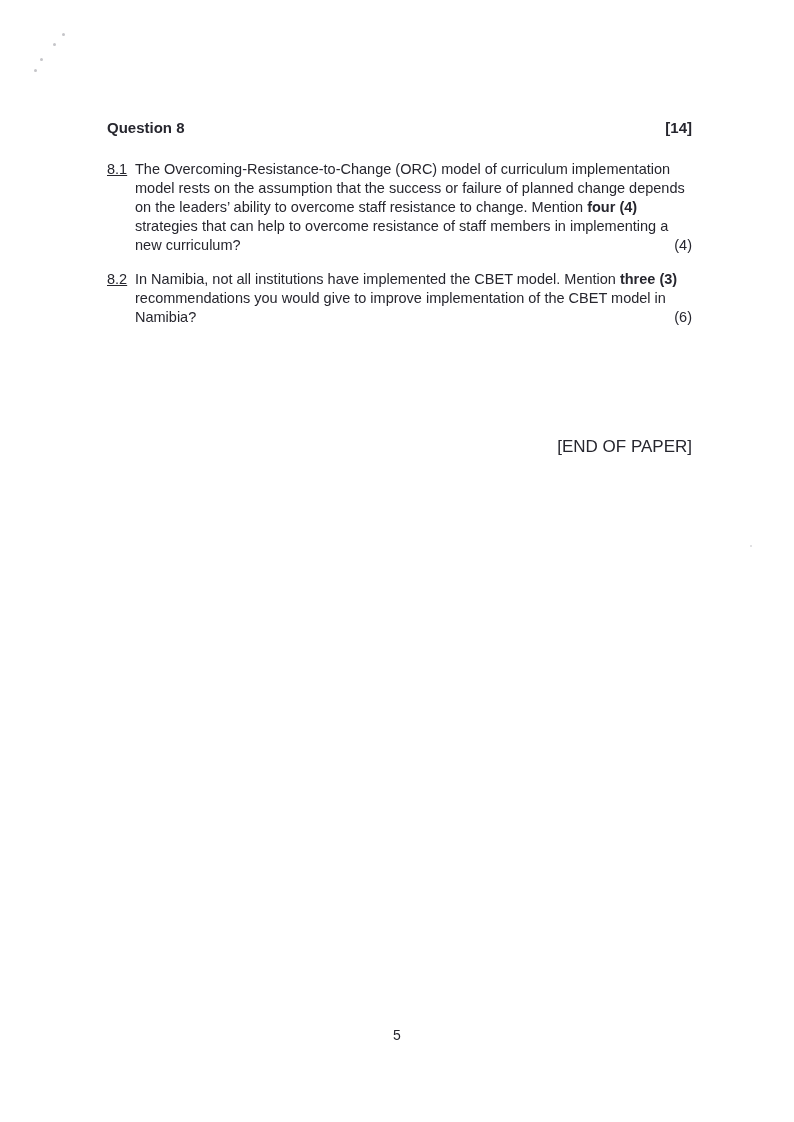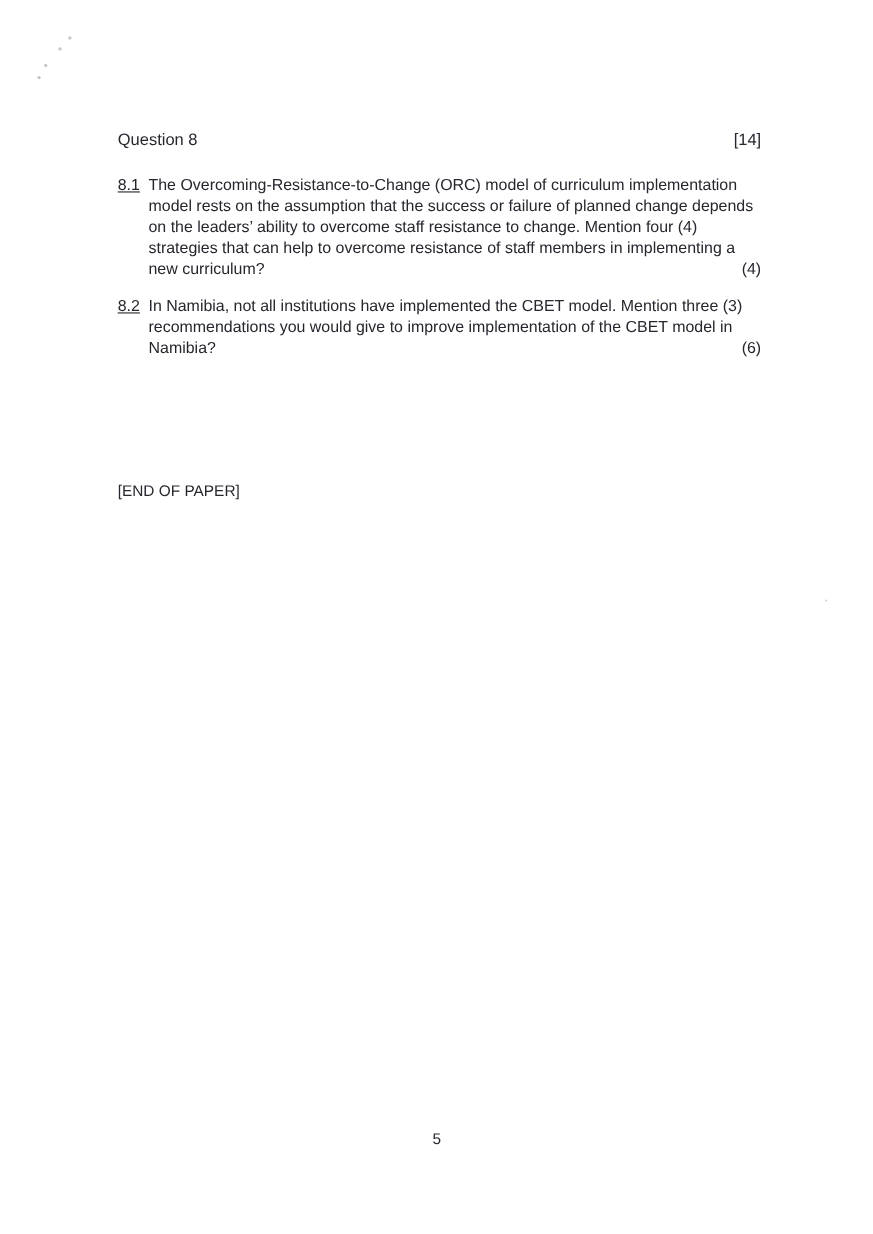--- a/index.html
+++ b/index.html
@@ -19,21 +19,21 @@
   .content {
     position: absolute;
     left: 107px;
     top: 118px;
     width: 585px;
   }
   .q-header {
     display: flex;
     justify-content: space-between;
     align-items: baseline;
-    font-weight: 400;
+    font-weight: 700;
     font-size: 15px;
     line-height: 19px;
   }
   .q-item {
     position: relative;
     margin: 23px 0 0 0;
     padding-left: 28px;
     text-indent: -28px;
     font-size: 14.5px;
     line-height: 19px;
@@ -42,33 +42,33 @@
   .q-item + .q-item {
     margin-top: 15px;
   }
   .q-num {
     display: inline-block;
     width: 28px;
     text-indent: 0;
     text-decoration: underline;
   }
   .q-bold {
-    font-weight: 400;
+    font-weight: 700;
   }
   .marks {
     position: absolute;
     right: 0;
     bottom: 0;
     text-indent: 0;
     white-space: nowrap;
   }
   .end-marker {
     margin: 110px 0 0 0;
-    text-align: left;
-    font-size: 14px;
+    text-align: right;
+    font-size: 17px;
     line-height: 19px;
   }
   .page-number {
     position: absolute;
     left: 0;
     top: 1026px;
     width: 100%;
     text-align: center;
     font-size: 14px;
     line-height: 18px;

